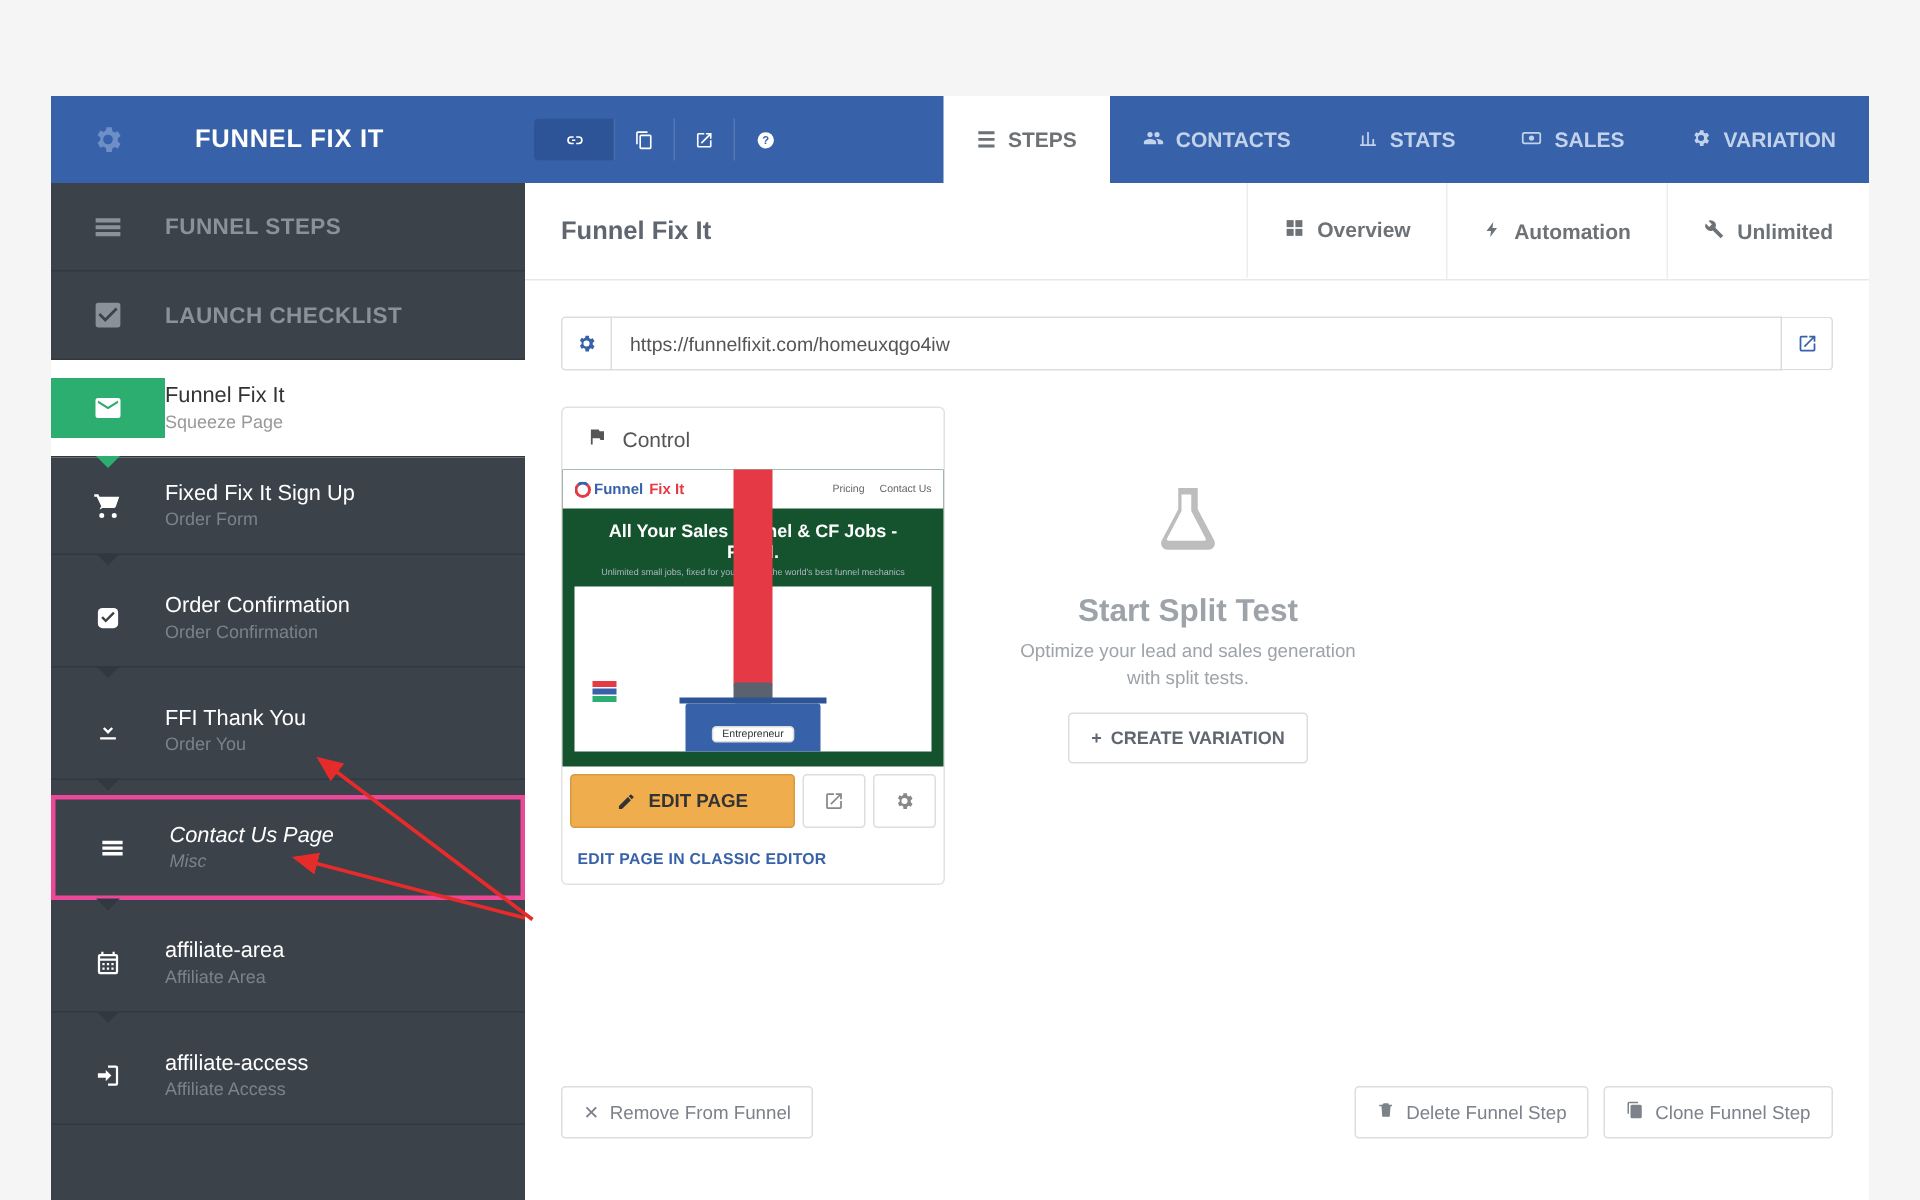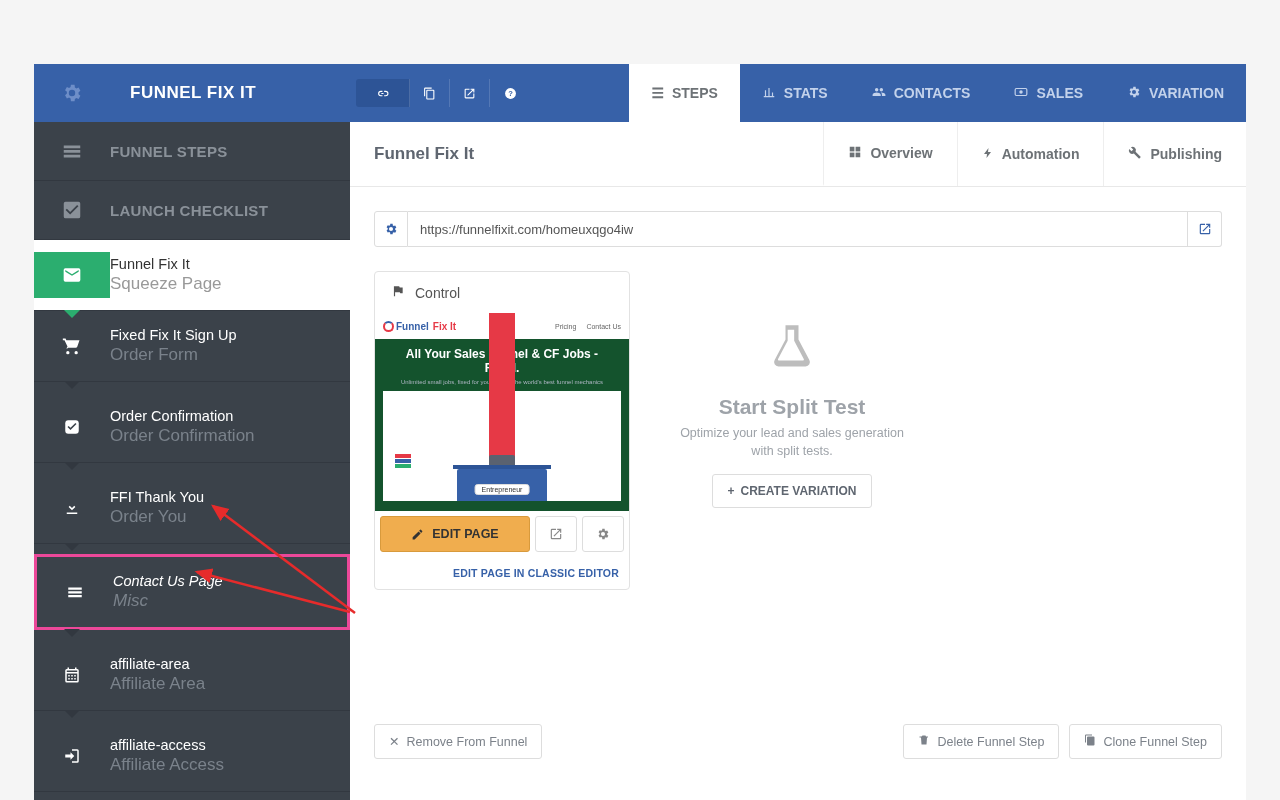--- a/index.html
+++ b/index.html
@@ -28,21 +28,21 @@
 
 .sidebar { width: 316px; background: #3b424a; color: #fff; display: flex; flex-direction: column; }
 .side-row { display: flex; align-items: center; padding: 18px 20px 18px 0; border-bottom: 1px solid #323840; cursor: pointer; }
 .side-row .icon-cell { width: 76px; display: flex; align-items: center; justify-content: center; color: #8a9199; font-size: 18px; }
 .side-row .label { color: #8a9199; font-weight: 700; font-size: 15px; letter-spacing: 0.3px; }
 
 .step-item { display: flex; padding: 12px 12px 12px 0; border-bottom: 1px solid #323840; cursor: pointer; position: relative; }
 .step-item .icon-cell { width: 76px; display: flex; align-items: center; justify-content: center; color: #fff; font-size: 16px; }
 .step-item .text-cell { display: flex; flex-direction: column; gap: 2px; padding: 4px 0; }
 .step-item .st-title { color: #fff; font-size: 14.5px; font-weight: 400; }
-.step-item .st-sub { color: #7a828b; font-size: 17px; }
+.step-item .st-sub { color: #7a828b; font-size: 12px; }
 
 .step-item.active { background: #fff; }
 .step-item.active .icon-cell { background: #2bae6f; color: #fff; align-self: stretch; }
 .step-item.active .st-title { color: #333; }
 .step-item.active .st-sub { color: #999; }
 .step-item.active::after { content: ''; position: absolute; left: 30px; bottom: -8px; width: 0; height: 0; border-left: 8px solid transparent; border-right: 8px solid transparent; border-top: 8px solid #2bae6f; }
 
 .step-item.highlighted { border: 3px solid #ec4899; font-style: italic; }
 
 .chev { height: 10px; position: relative; }
@@ -79,21 +79,21 @@
 .person { position:absolute; bottom:32px; left:50%; transform:translateX(-50%); }
 .person .body { width:26px; height:18px; background:#e63946; border-radius:6px 6px 0 0; margin-top:-2px; }
 .person .laptop { width:26px; height:14px; background:#5a6270; border-radius:2px; margin:-2px auto 0; }
 .books { position:absolute; bottom:32px; left:12px; width:16px; }
 .books div { height:4px; margin-bottom:1px; }
 .badge-ent { position:absolute; bottom:6px; left:50%; transform:translateX(-50%); background:#fff; border:1px solid #ddd; border-radius:3px; font-size:7px; padding:1px 6px; color:#333; }
 
 .pc-actions { padding: 5px; display: flex; gap: 5px; }
 .btn-edit { flex: 1; height: 36px; background: #f0ad4e; border: 1px solid #d89a3c; border-radius: 3px; color: #333; font-weight: 700; font-size: 12.5px; display: flex; align-items: center; justify-content: center; gap: 8px; cursor: pointer; }
 .btn-sq { width: 42px; height: 36px; border: 1px solid #ddd; border-radius: 3px; background: #fff; display: flex; align-items: center; justify-content: center; color: #888; cursor: pointer; font-size: 13px; }
-.classic-link { text-align: right; padding: 10px; font-size: 10.5px; color: #3761a8; font-weight: 600; cursor: pointer; letter-spacing: 0.2px; }
+.classic-link { text-align: left; padding: 10px; font-size: 10.5px; color: #3761a8; font-weight: 600; cursor: pointer; letter-spacing: 0.2px; }
 
 .split-panel { flex: 0 0 240px; text-align: center; padding: 50px 4px 0; }
 .flask { color: #bdbdbd; margin-bottom: 18px; }
 .split-title { font-size: 21px; font-weight: 700; color: #9ea3a9; }
 .split-desc { font-size: 12.5px; color: #9ea3a9; margin: 6px 0 14px; line-height: 1.4; }
 .btn-create-var { border: 1px solid #ddd; background: #fff; padding: 9px 14px; border-radius: 3px; font-weight: 700; font-size: 12px; color: #5f6670; cursor: pointer; display:inline-flex; align-items:center; gap:6px; }
 
 .footer-actions { display: flex; padding: 24px; gap: 10px; margin-top: 110px; }
 .footer-btn { border: 1px solid #ddd; background: #fff; padding: 9px 14px; border-radius: 3px; font-size: 12.5px; color: #7c828a; cursor: pointer; display: flex; align-items: center; gap: 7px; }
 .footer-spacer { flex: 1; }
@@ -140,29 +140,29 @@
         </div>
     </div>
 
     <div class="nav-tabs">
       <div class="nav-tab active">
         <span class="icon">☰</span>
         <span>STEPS</span>
       </div>
       <div class="nav-tab">
         <span class="icon"><svg class="icon-svg" viewBox="0 0 24 24" fill="currentColor">
+              <path d="M16 11a3 3 0 10-3-3 3 3 0 003 3zm-8 0a3 3 0 10-3-3 3 3 0 003 3zm0 2c-2.33 0-7 1.17-7 3.5V19h14v-2.5C15 14.17 10.33 13 8 13zm8 0c-.29 0-.62.02-.97.05A4.49 4.49 0 0117 16.5V19h6v-2.5c0-2.33-4.67-3.5-7-3.5z"></path>
+            </svg></span>
+        <span>CONTACTS</span>
+      </div>
+      <div class="nav-tab">
+        <span class="icon"><svg class="icon-svg" viewBox="0 0 24 24" fill="currentColor">
               <path d="M5 9h2v10H5zm6-4h2v14h-2zm6 8h2v6h-2zM3 21h18v-2H3z"></path>
             </svg></span>
         <span>STATS</span>
-      </div>
-      <div class="nav-tab">
-        <span class="icon"><svg class="icon-svg" viewBox="0 0 24 24" fill="currentColor">
-              <path d="M16 11a3 3 0 10-3-3 3 3 0 003 3zm-8 0a3 3 0 10-3-3 3 3 0 003 3zm0 2c-2.33 0-7 1.17-7 3.5V19h14v-2.5C15 14.17 10.33 13 8 13zm8 0c-.29 0-.62.02-.97.05A4.49 4.49 0 0117 16.5V19h6v-2.5c0-2.33-4.67-3.5-7-3.5z"></path>
-            </svg></span>
-        <span>CONTACTS</span>
       </div>
       <div class="nav-tab">
         <span class="icon"><svg class="icon-svg" viewBox="0 0 24 24" fill="currentColor">
               <rect x="2" y="6" width="20" height="12" rx="2" fill="none" stroke="currentColor" stroke-width="2"></rect>
               <circle cx="12" cy="12" r="3"></circle>
             </svg></span>
         <span>SALES</span>
       </div>
       <div class="nav-tab">
         <span class="icon"><svg class="icon-svg" viewBox="0 0 24 24" fill="currentColor">
@@ -318,21 +318,21 @@
           <div class="subtab">
             <span class="icon"><svg width="12" height="14" viewBox="0 0 24 24" fill="currentColor">
                   <path d="M13 2L4 14h6l-1 8 9-12h-6z"></path>
                 </svg></span>
             <span>Automation</span>
           </div>
           <div class="subtab">
             <span class="icon"><svg width="14" height="14" viewBox="0 0 24 24" fill="currentColor">
                   <path d="M22 19l-9-9a6 6 0 00-8-8L9 6 6 9 2 5a6 6 0 008 8l9 9z"></path>
                 </svg></span>
-            <span>Publishing</span>
+            <span>Unlimited</span>
           </div>
         </div>
       </div>
 
       <div class="url-bar">
         <div class="url-gear">
             <svg width="14" height="14" viewBox="0 0 24 24" fill="currentColor">
               <path d="M19.14 12.94a7.07 7.07 0 000-1.88l2.03-1.58-2-3.46-2.39.96a7.03 7.03 0 00-1.62-.94L14.8 3h-4l-.36 2.54c-.58.23-1.12.55-1.62.94l-2.39-.96-2 3.46 2.03 1.58a7.07 7.07 0 000 1.88L4.43 14.5l2 3.46 2.39-.96c.5.39 1.04.71 1.62.94L10.8 21h4l.36-2.54c.58-.23 1.12-.55 1.62-.94l2.39.96 2-3.46-2.03-1.58zM12 15.5A3.5 3.5 0 1115.5 12 3.5 3.5 0 0112 15.5z"></path>
             </svg>
           </div>

